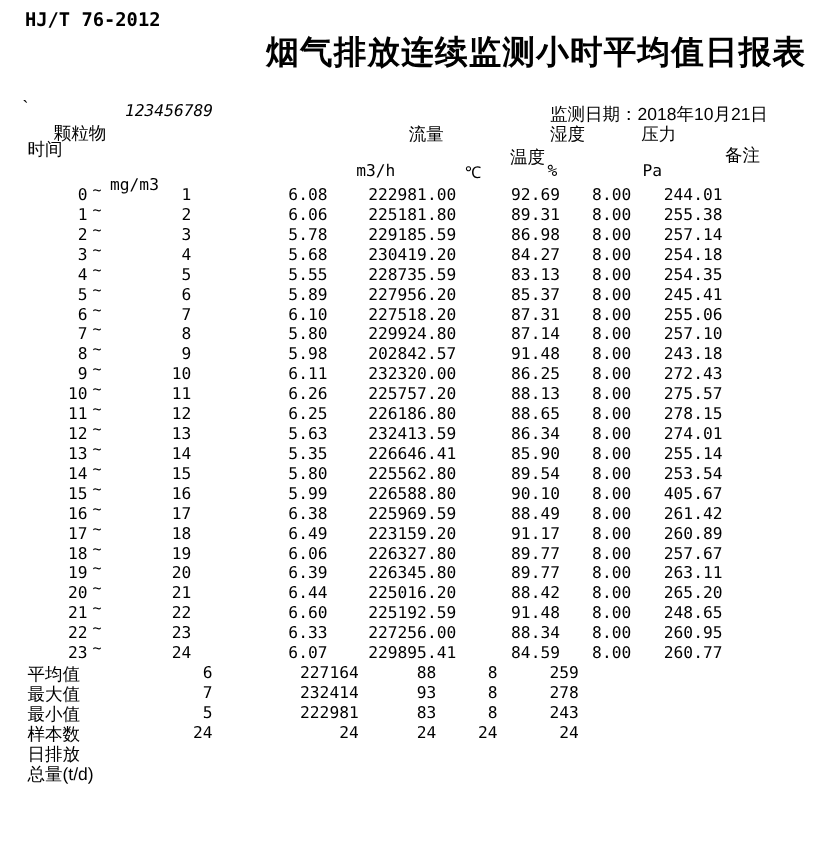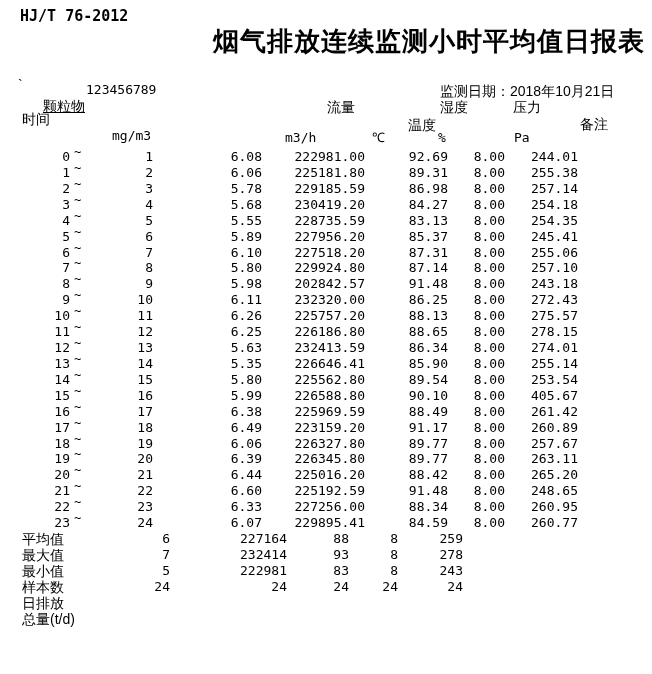--- a/index.html
+++ b/index.html
@@ -4,32 +4,32 @@
 <style>
   html,body { margin:0; padding:0; background:#fff; }
   .page {
     position:relative; width:652px; height:674px; background:#ffffff; color:#000000;
     font-family:"Liberation Sans", sans-serif; overflow:hidden;
   }
   .std   { position:absolute; left:20px; top:7px;  font-family:"DejaVu Sans Mono",monospace; font-weight:bold; font-size:15px; }
   .title { position:absolute; left:213px; top:24px; font-weight:bold; font-size:26px; letter-spacing:1px; }
   .plant { position:absolute; left:20px; top:56px; font-size:14px; }
   .tick  { position:absolute; left:18px; top:77px; font-size:14px; }
-  .serial{ position:absolute; left:86px; top:82px; font-family:"DejaVu Sans Mono",monospace; font-size:13px; }
+  .serial{ position:absolute; left:100px; top:82px; font-family:"DejaVu Sans Mono",monospace; font-size:13px;font-style:italic; }
   .date  { position:absolute; left:440px; top:83px; font-size:14px; }
   .lbl   { position:absolute; font-size:14px; }
-  .lbl-particulate { left:43px;  top:98px;text-decoration:underline;  }
+  .lbl-particulate { left:43px;  top:98px;  }
   .lbl-time        { left:22px;  top:111px; }
   .lbl-flow        { left:327px; top:99px;  }
   .lbl-temp        { left:408px; top:117px;text-align:center;  }
   .lbl-hum         { left:440px; top:99px;  }
   .lbl-press       { left:513px; top:99px;  }
   .lbl-remark      { left:580px; top:116px; }
   .unit  { position:absolute; font-family:"DejaVu Sans Mono",monospace; font-size:13px; }
-  .unit-dust  { left:88px;  top:128px;margin-left:24px; }
+  .unit-dust  { left:88px;  top:141px; }
   .unit-flow  { left:285px; top:130px; }
   .unit-temp  { left:372px; top:128px; font-family:"Liberation Sans",sans-serif; }
   .unit-hum   { left:438px; top:130px; }
   .unit-press { left:514px; top:130px; }
   .row { position:absolute; left:0; width:652px; height:16px; }
   .c   { position:absolute; top:0; text-align:right; font-family:"DejaVu Sans Mono",monospace; font-size:13px; white-space:pre; }
   .hs    { left:30px;  width:40px; }
   .tld   { position:absolute; left:74px; top:-4px; font-family:"DejaVu Sans Mono",monospace; font-size:12px; }
   .he    { left:113px; width:40px; }
   .dust  { left:180px; width:82px; }

